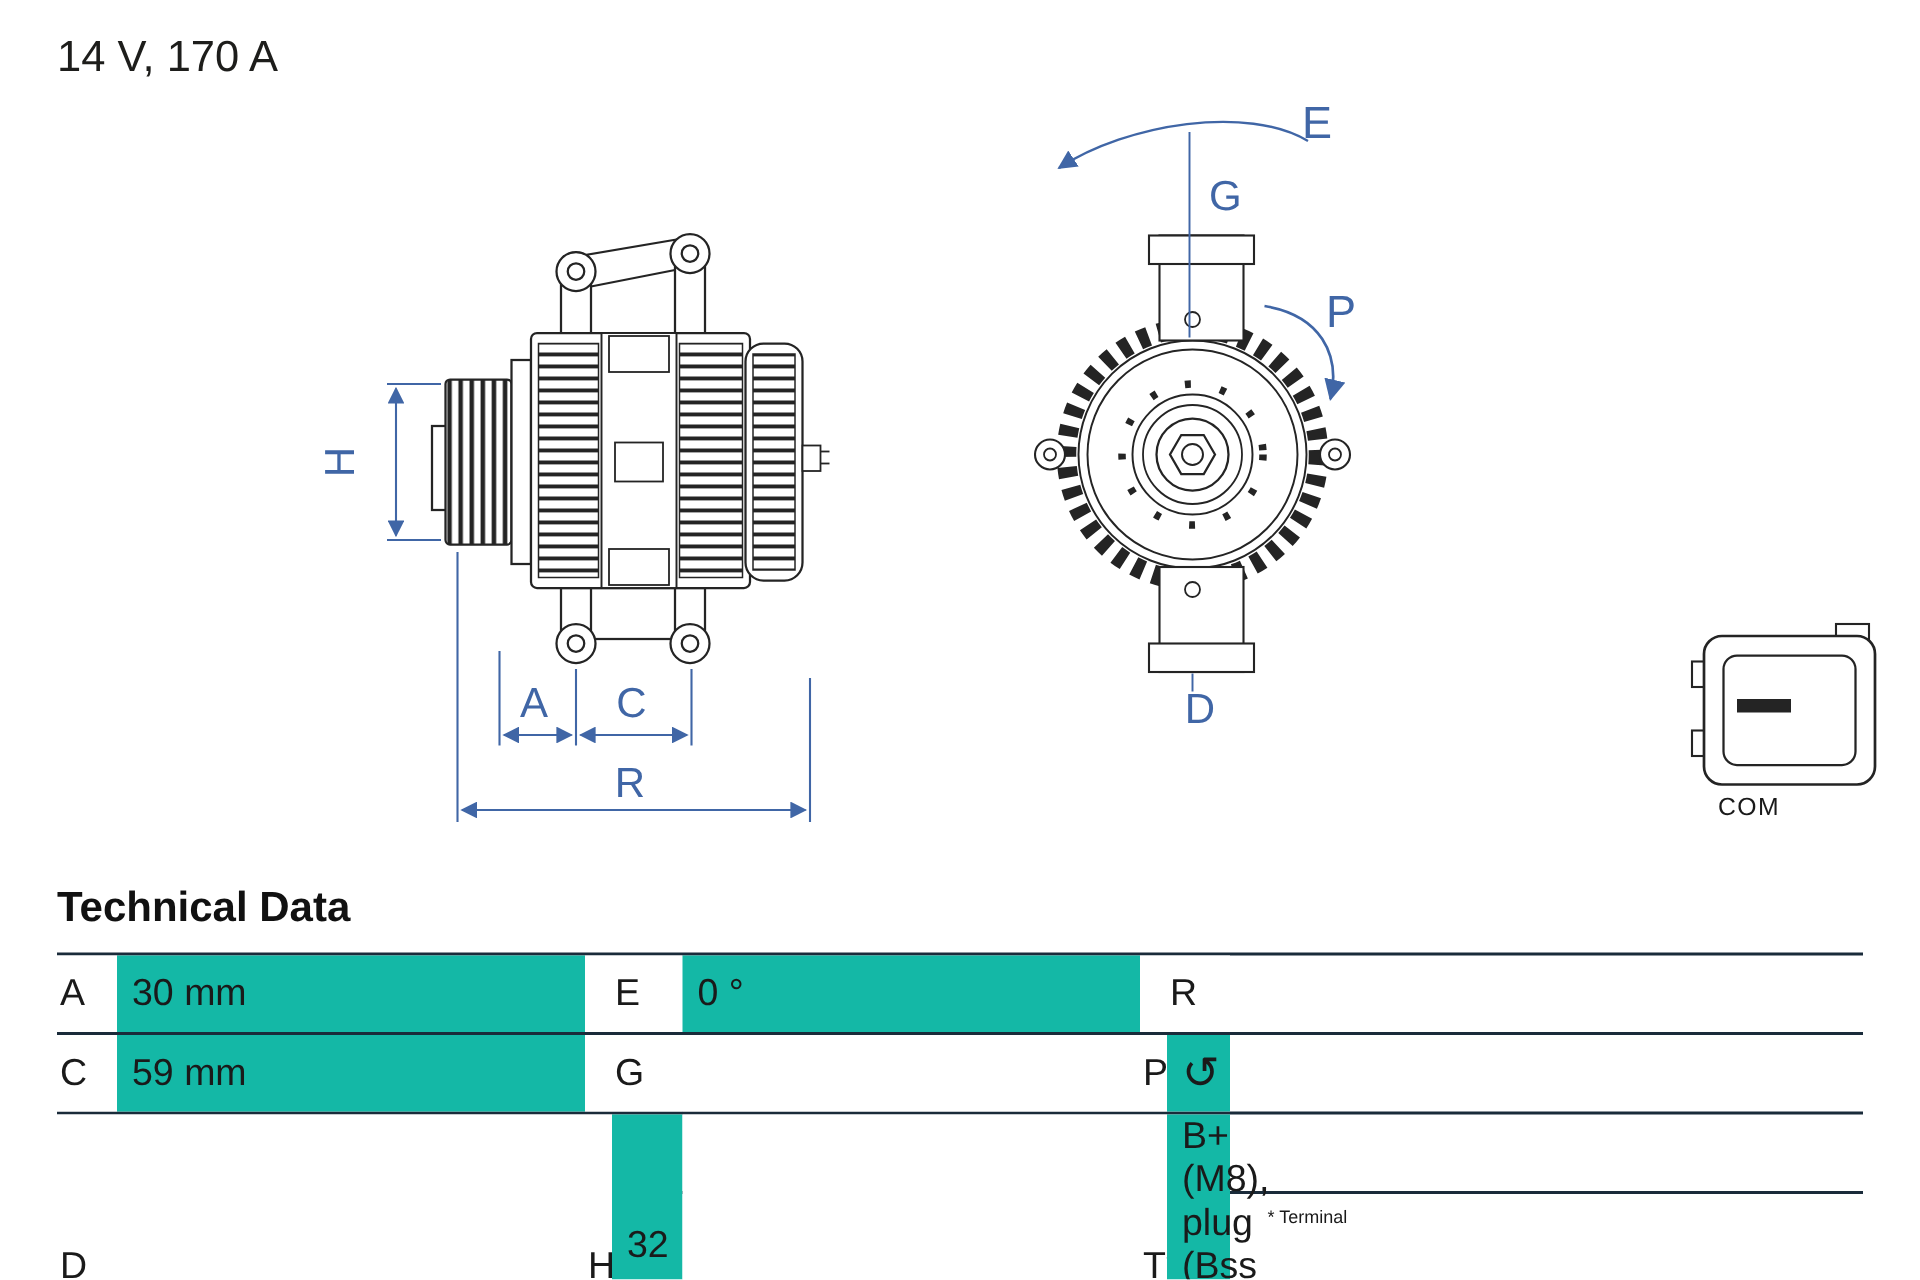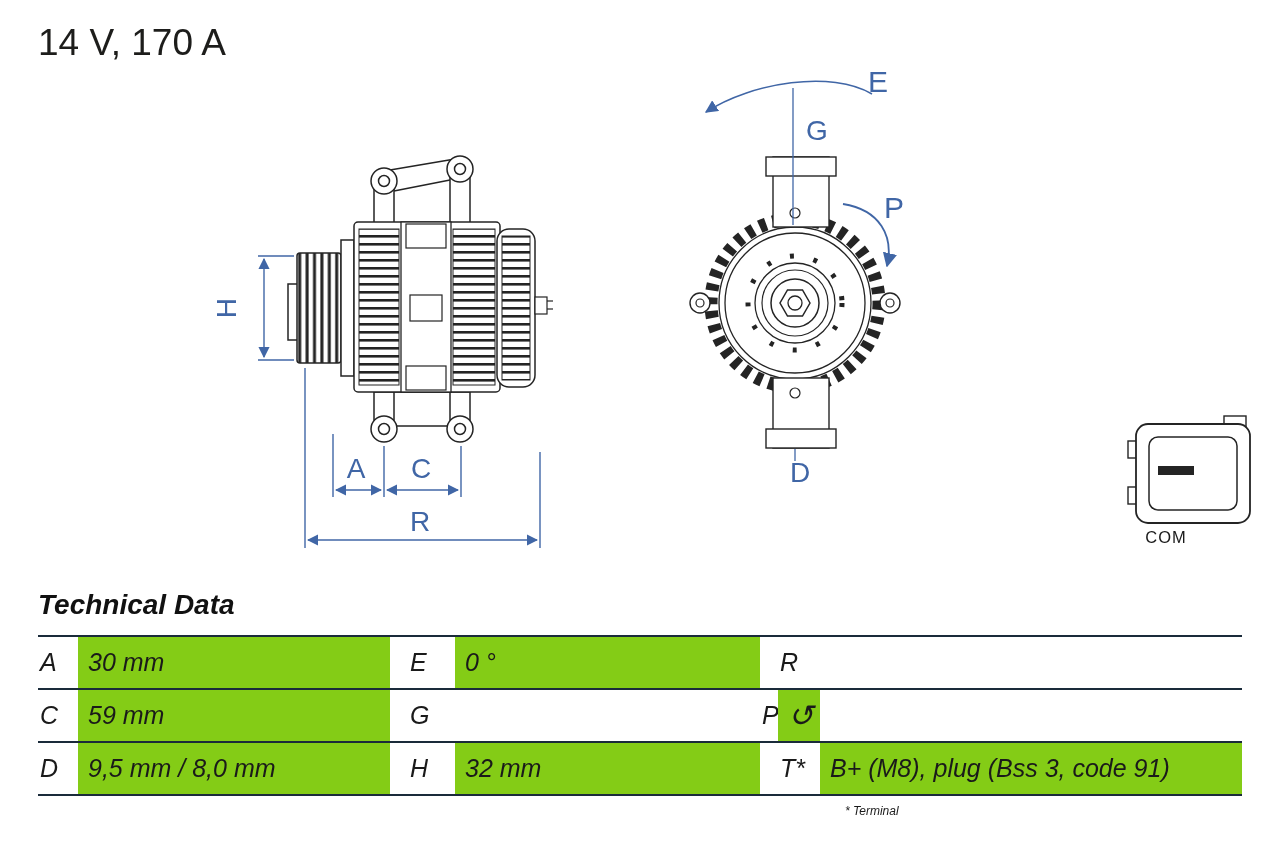--- a/index.html
+++ b/index.html
@@ -1,34 +1,34 @@
 <!DOCTYPE html>
 <html><head>
 <meta charset="utf-8">
 <style>
   html,body { margin:0; padding:0; background:#fff; }
   .page {
     position:relative; width:1280px; height:853px; background:#ffffff;
     font-family:"Liberation Sans", sans-serif; color:#1a1a1a; overflow:hidden;
   }
-  .title { position:absolute; left:38px; top:22px; font-size:37px; color:#1d1d1b; }
+  .title { position:absolute; left:38px; top:22px; font-size:29px; color:#1d1d1b; }
   .drawing-svg { position:absolute; left:0; top:0; }
   svg text { font-family:"Liberation Sans", sans-serif; }
 
-  .tech { position:absolute; left:38px; top:588px; width:1204px;font-style:italic; }
+  .tech { position:absolute; left:38px; top:588px; width:1204px; }
   .tech-heading { margin:0 0 14px 0; font-size:28px; line-height:33px; font-weight:bold; color:#111; }
   .table { border-top:2px solid #1a2b3a; }
   .trow {
     display:grid;
     grid-template-columns:40px 312px 18px 47px 305px 18px 42px 422px;
     height:51px; border-bottom:2px solid #1a2b3a;
   }
   .cell { display:flex; align-items:center; font-size:25px; color:#1a1a1a; }
   .cell.key { padding-left:2px; background:#ffffff; }
-  .cell.val { background:#84cc16; padding-left:10px; }
+  .cell.val { background:#14b8a6; padding-left:10px; }
   .gut { background:#ffffff; }
   .rot-icon { font-size:30px; line-height:30px; }
   .footnote { margin:8px 0 0 807px; font-size:12px; color:#1a1a1a; }
 </style>
 </head>
 <body>
 
 <div class="page">
 
   <div class="title">14 V, 170 A</div>
@@ -168,21 +168,20 @@
         <div class="cell key">G</div>
         <div class="gut"></div>
         <div class="cell key">P</div>
         <div class="cell val">
           <span class="rot-icon">↺</span>
         </div>
       </div>
 
       <div class="trow">
         <div class="cell key">D</div>
-        <div class="cell val">9,5 mm / 8,0 mm</div>
         <div class="gut"></div>
         <div class="cell key">H</div>
         <div class="cell val">32 mm</div>
         <div class="gut"></div>
         <div class="cell key">T*</div>
         <div class="cell val">B+ (M8), plug (Bss 3, code 91)</div>
       </div>
 
     </div>
 

